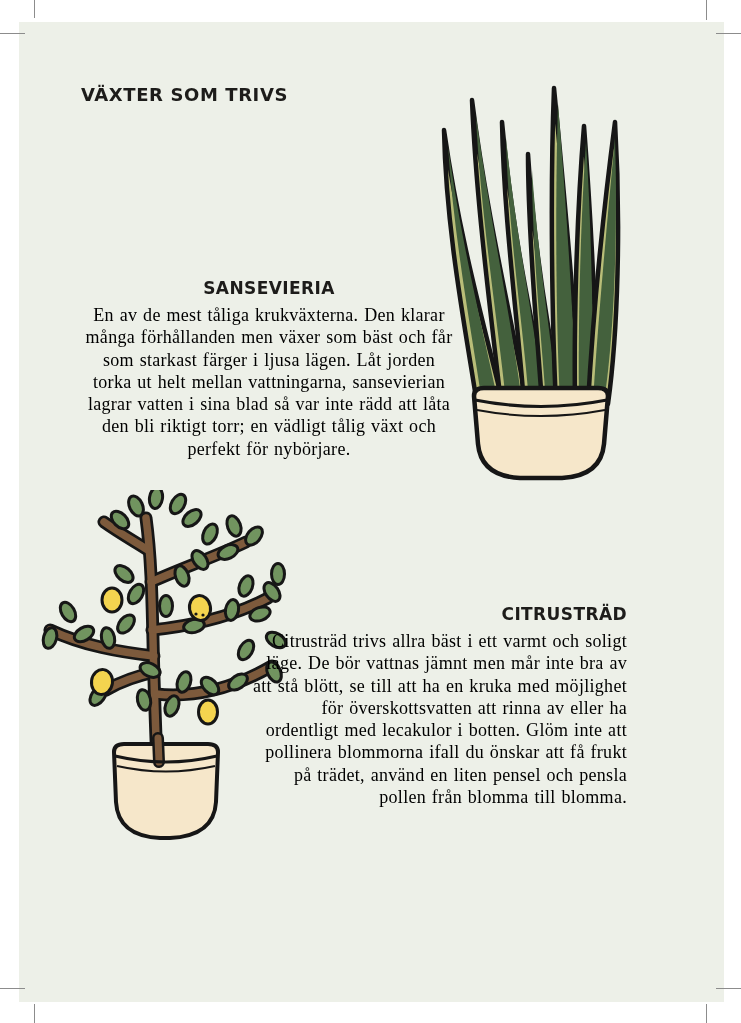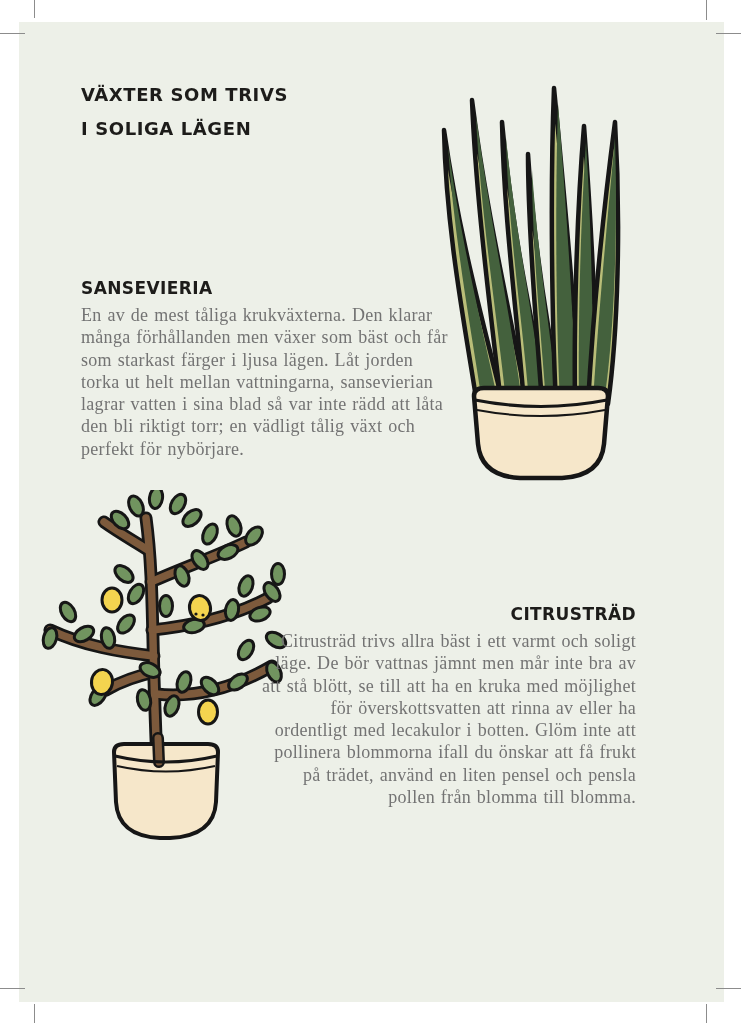--- a/index.html
+++ b/index.html
@@ -35,24 +35,24 @@
     margin:0 0 7px 0;
     font-family:"DejaVu Sans", sans-serif;
     font-weight:800;font-size:17px;line-height:18px;
     letter-spacing:0.4px;color:#1d1c1a;
   }
   .section p{
     margin:0;
     font-family:"Liberation Serif", serif;
     font-size:18px;line-height:22.3px;
     letter-spacing:0.3px;word-spacing:1px;
-    color:#737373;
-  }
-  .section.sansevieria{left:81px;top:279px;width:376px;text-align:left;}
-  .section.citrus{right:105px;top:605px;width:382px;text-align:right;}
+    color:#000000;
+  }
+  .section.sansevieria{left:81px;top:279px;width:376px;text-align:center;}
+  .section.citrus{right:114px;top:605px;width:382px;text-align:right;}
 
   .illus{position:absolute;}
   .illus.sans{left:428px;top:82px;width:285px;height:402px;}
   .illus.citrus-tree{left:32px;top:490px;width:284px;height:360px;}
   .illus svg{display:block;width:100%;height:100%;}
 </style>
 </head>
 <body>
 
 <div class="page"></div>
@@ -61,21 +61,20 @@
 <div class="crop tl-h"></div>
 <div class="crop tr-v"></div>
 <div class="crop tr-h"></div>
 <div class="crop bl-h"></div>
 <div class="crop bl-v"></div>
 <div class="crop br-h"></div>
 <div class="crop br-v"></div>
 
 <h1 class="doc-title">
   <span>VÄXTER SOM TRIVS</span>
-  <span>I SOLIGA LÄGEN</span>
 </h1>
 
 <div class="illus sans">
 <svg viewBox="0 0 285 402" xmlns="http://www.w3.org/2000/svg">
   <g stroke-linejoin="round" stroke-linecap="round">
 
     <g>
       <path d="M49,322 C38,250 18,150 16,48 C32,160 58,250 75,322 Z" fill="#b9bd78" stroke="#161616" stroke-width="4.5"></path>
       <path d="M54,320 C44,252 26,158 20,64 C34,166 56,252 70,320 Z" fill="#44613d"></path>
     </g>

